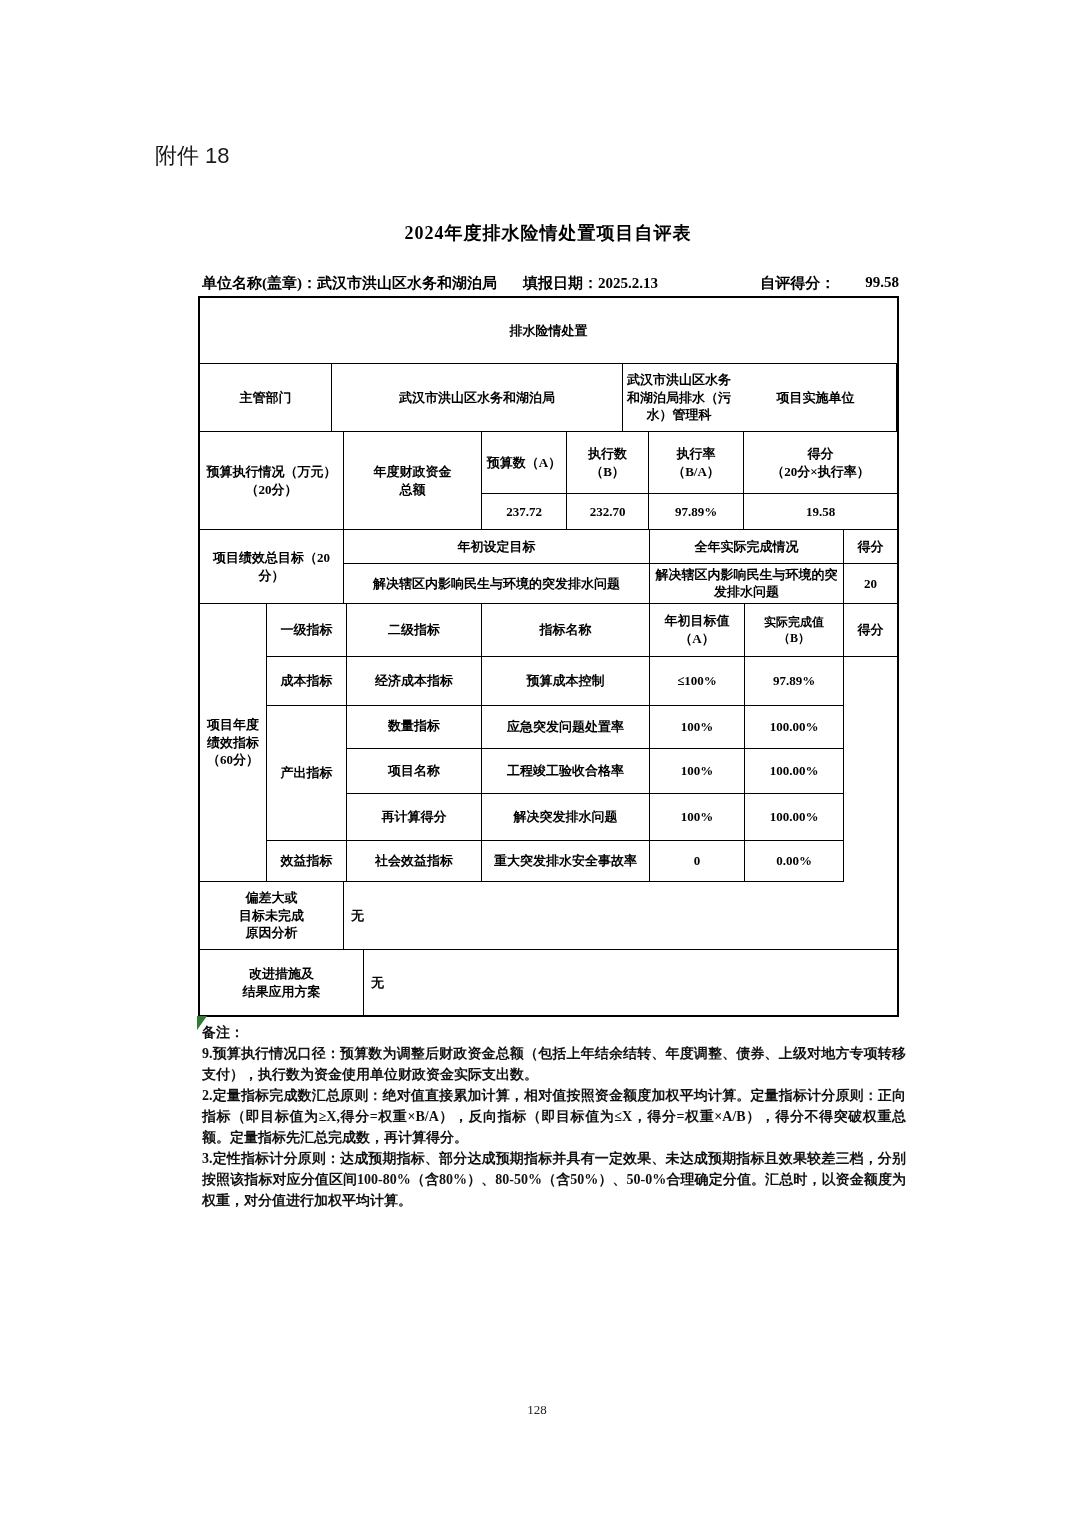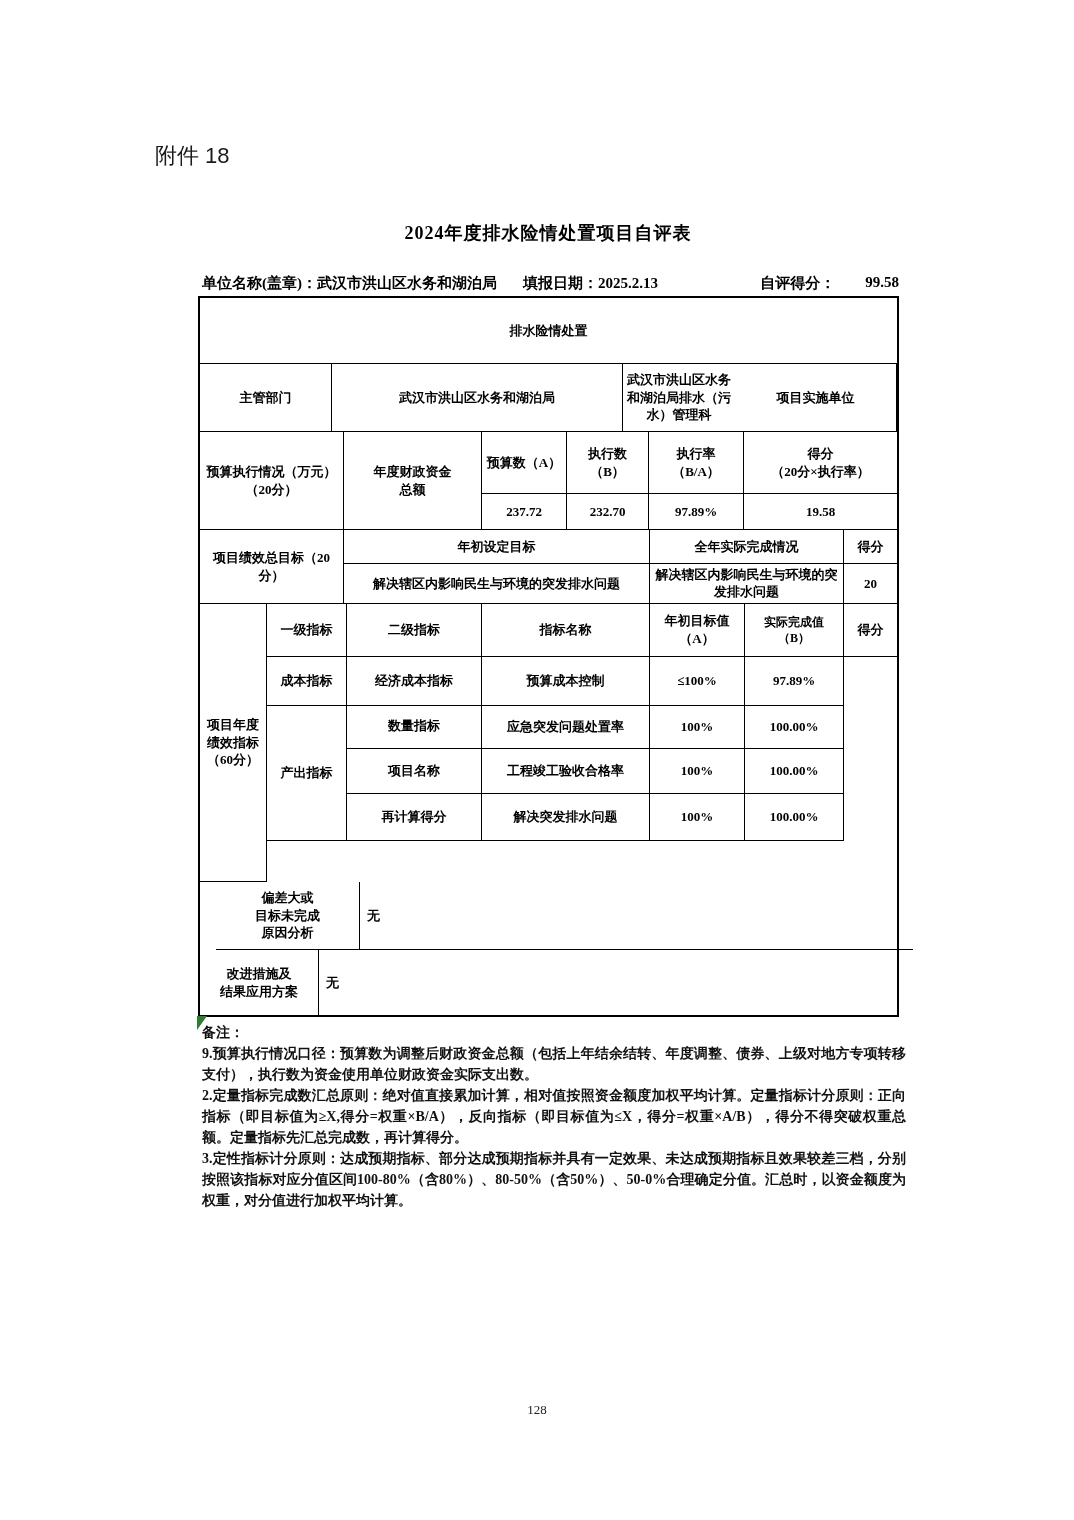--- a/index.html
+++ b/index.html
@@ -184,34 +184,41 @@
                 </div>
                 <div class="trow" style="flex:1;">
                   <div class="cell" style="width:135px;">再计算得分</div>
                   <div class="cell" style="width:168px;">解决突发排水问题</div>
                   <div class="cell" style="width:95px;">100%</div>
                   <div class="cell" style="flex:1;">100.00%</div>
                 </div>
               </div>
             </div>
 
+            <div class="trow" style="flex:1;">
+              <div class="cell" style="width:80px;">效益指标</div>
+              <div class="cell" style="width:135px;">社会效益指标</div>
+              <div class="cell" style="width:168px;">重大突发排水安全事故率</div>
+              <div class="cell" style="width:95px;">0</div>
+              <div class="cell" style="flex:1;">0.00%</div>
+            </div>
           </div>
         </div>
       </div>
     </div>
 
-    <div class="trow" style="height:68px;margin-left:16px;">
+    <div class="trow" style="height:68px;">
       <div class="cell" style="width:144px;">偏差大或
 目标未完成
 原因分析</div>
       <div class="cell no-r left" style="flex:1;">无</div>
     </div>
 
     <div class="trow" style="flex:1;">
-      <div class="cell no-b" style="width:119px;">改进措施及
+      <div class="cell no-b" style="width:164px;">改进措施及
 结果应用方案</div>
       <div class="cell no-r no-b left" style="flex:1;">无</div>
     </div>
 
   </div>
 
   <div class="green-triangle"></div>
 
   <div class="notes">
     <p class="note-line">备注：</p>

